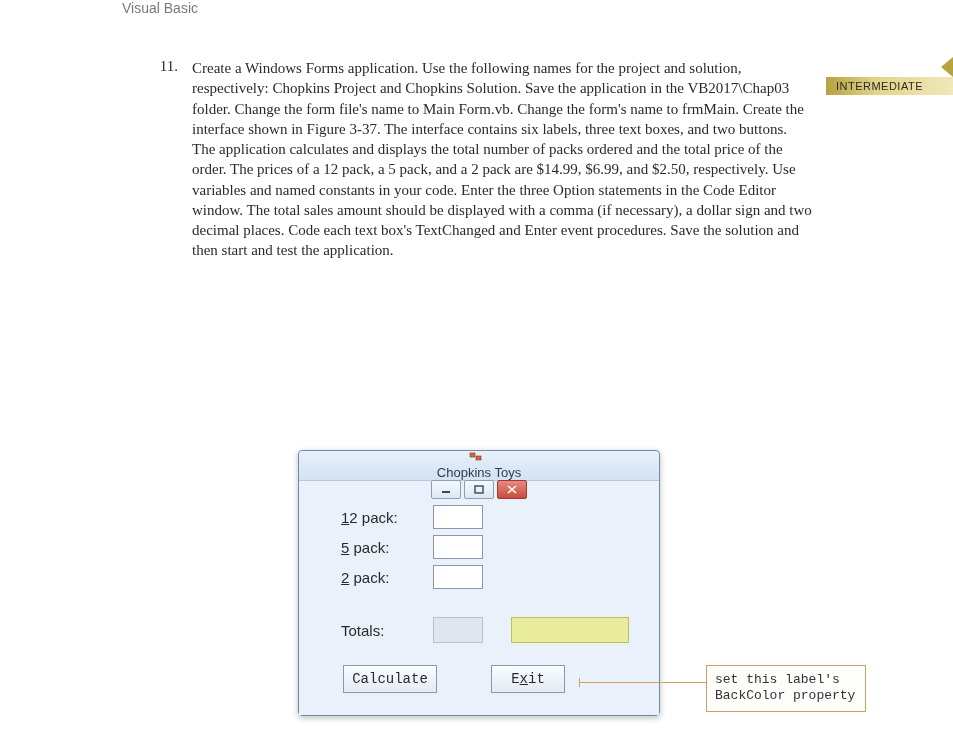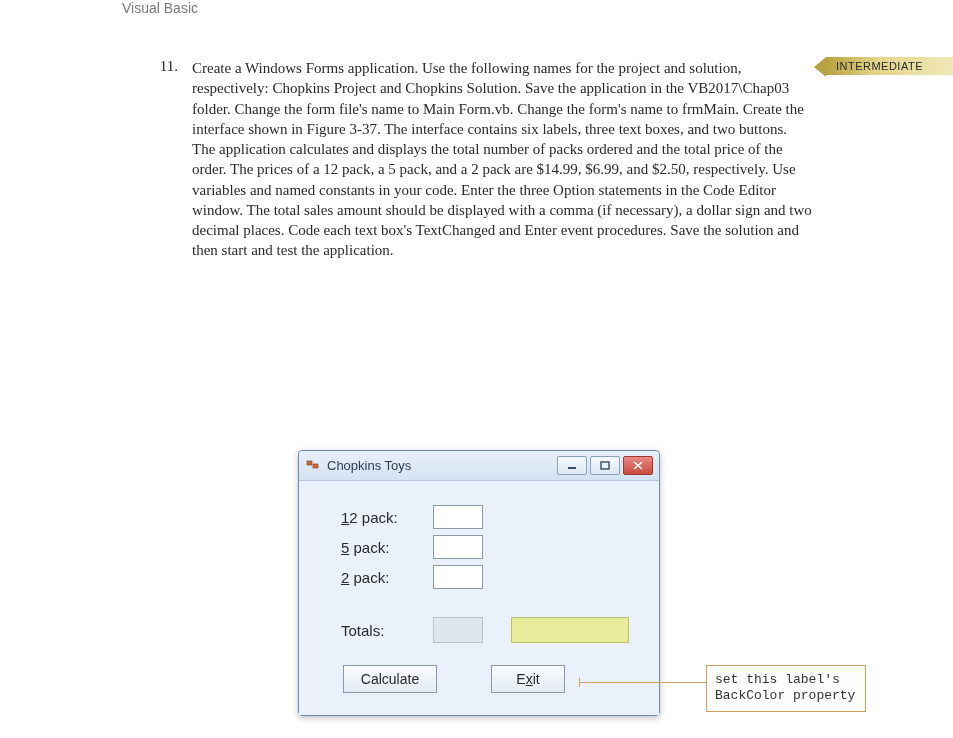--- a/index.html
+++ b/index.html
@@ -22,21 +22,22 @@
     left: 122px;
     font-size: 14px;
     color: #7a7a7a;
     font-family: Arial, sans-serif;
   }
   .difficulty-tag {
     position: absolute;
     top: 57px;
     right: 0;
     display: flex;
-    align-items: flex-start;
+    align-items: flex-end;
+    flex-direction: column;
   }
   .difficulty-arrow {
     width: 0; height: 0;
     border-top: 10px solid transparent;
     border-bottom: 10px solid transparent;
     border-right: 12px solid #b7a23f;
   }
   .difficulty-body {
     background: linear-gradient(to right, #b7a23f 0%, #e3d48a 40%, #f1e8b8 100%);
     padding: 3px 30px 3px 10px;
@@ -79,20 +80,21 @@
     font-family: 'Segoe UI', Tahoma, Arial, sans-serif;
   }
   .titlebar {
     height: 30px;
     display: flex;
     align-items: center;
     padding: 0 6px;
     background: linear-gradient(#e8f0fa, #d4e2f2);
     border-bottom: 1px solid #b8c8dc;
     border-radius: 4px 4px 0 0;
+    flex-direction: column;
   }
   .titlebar .app-icon {
     width: 16px; height: 16px;
     margin-right: 6px;
     display: inline-flex;
     align-items: center;
     justify-content: center;
   }
   .titlebar .title-text {
     font-size: 13px;
@@ -151,21 +153,21 @@
     gap: 54px;
     padding-left: 2px;
   }
   .form-button {
     min-width: 94px;
     height: 28px;
     border: 1px solid #8a98aa;
     background: linear-gradient(#fafcff,#e3ebf4);
     font-size: 14px;
     display: flex; align-items: center; justify-content: center;
-    font-family: Liberation Sans, sans-serif;
+    font-family: Liberation Mono, monospace;
   }
   .form-button.small { min-width: 74px; }
   .callout {
     position: absolute;
     left: 408px;
     top: 215px;
     width: 160px;
     border: 1px solid #d0a060;
     background: #fdfdfb;
     padding: 6px 8px;

